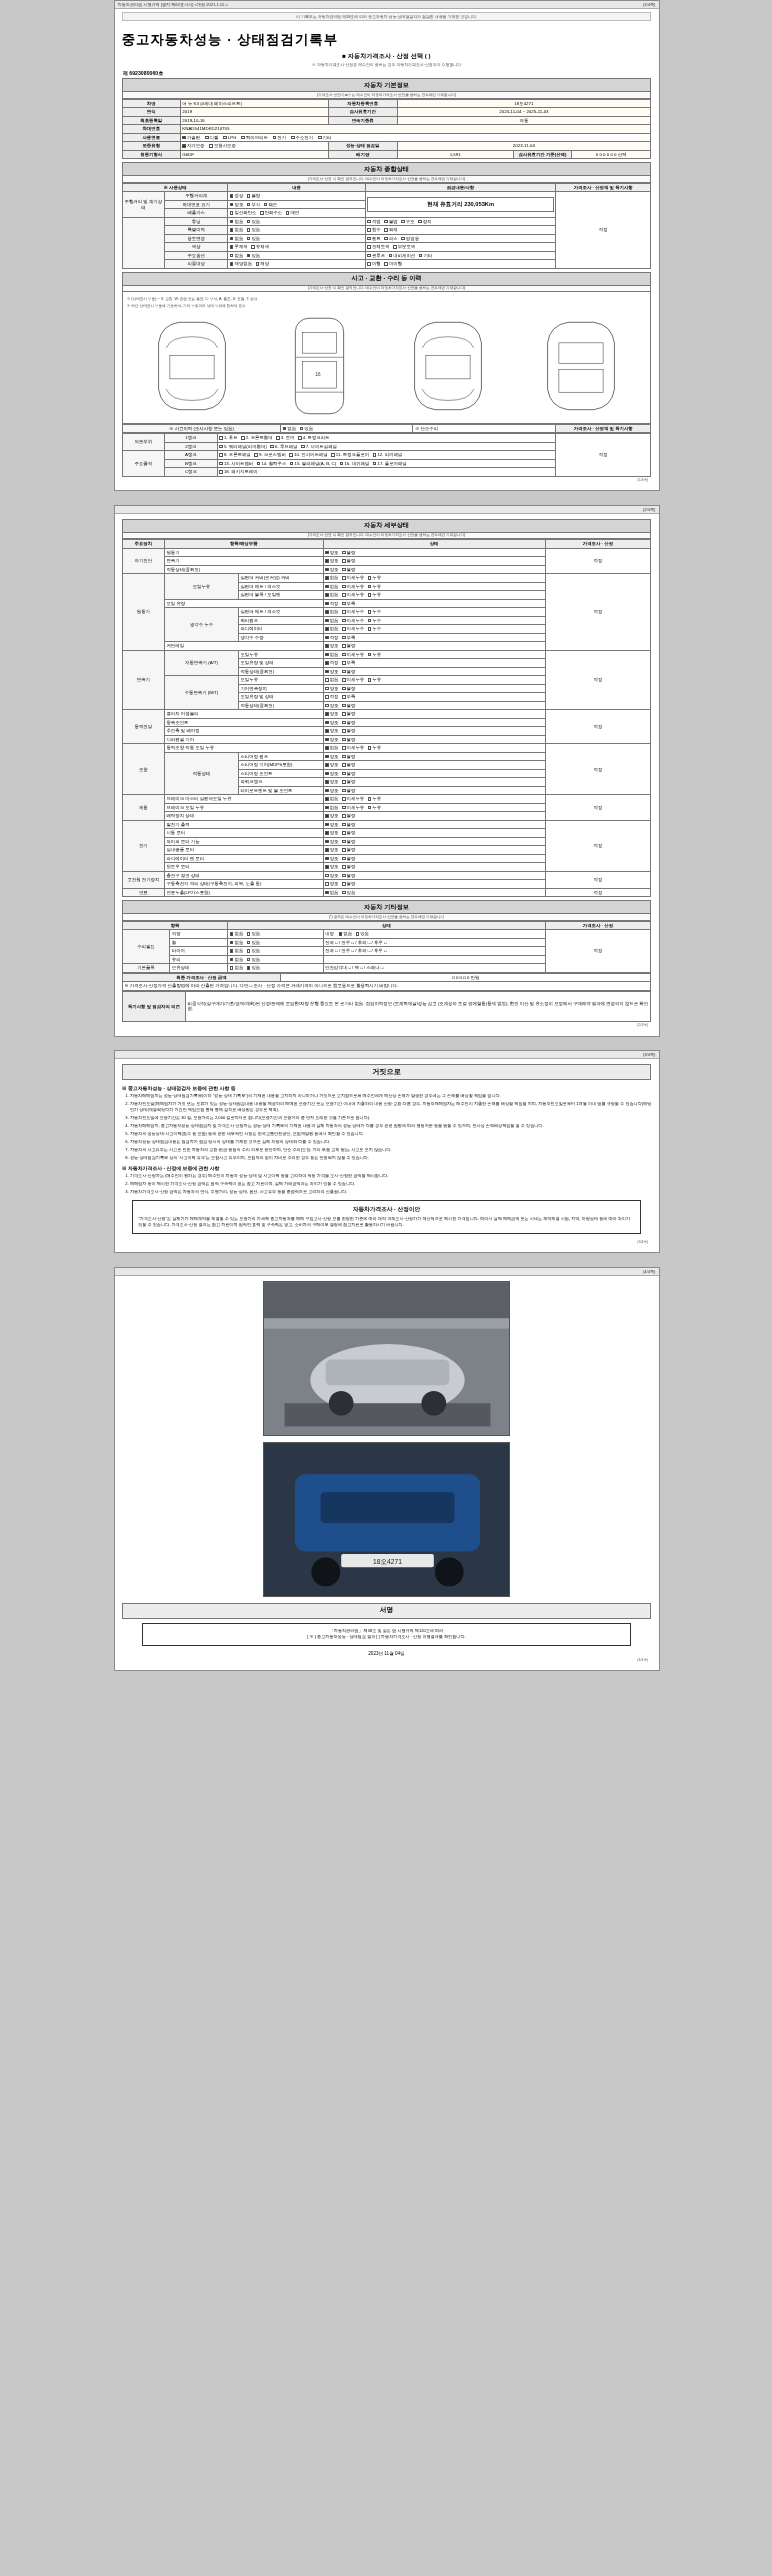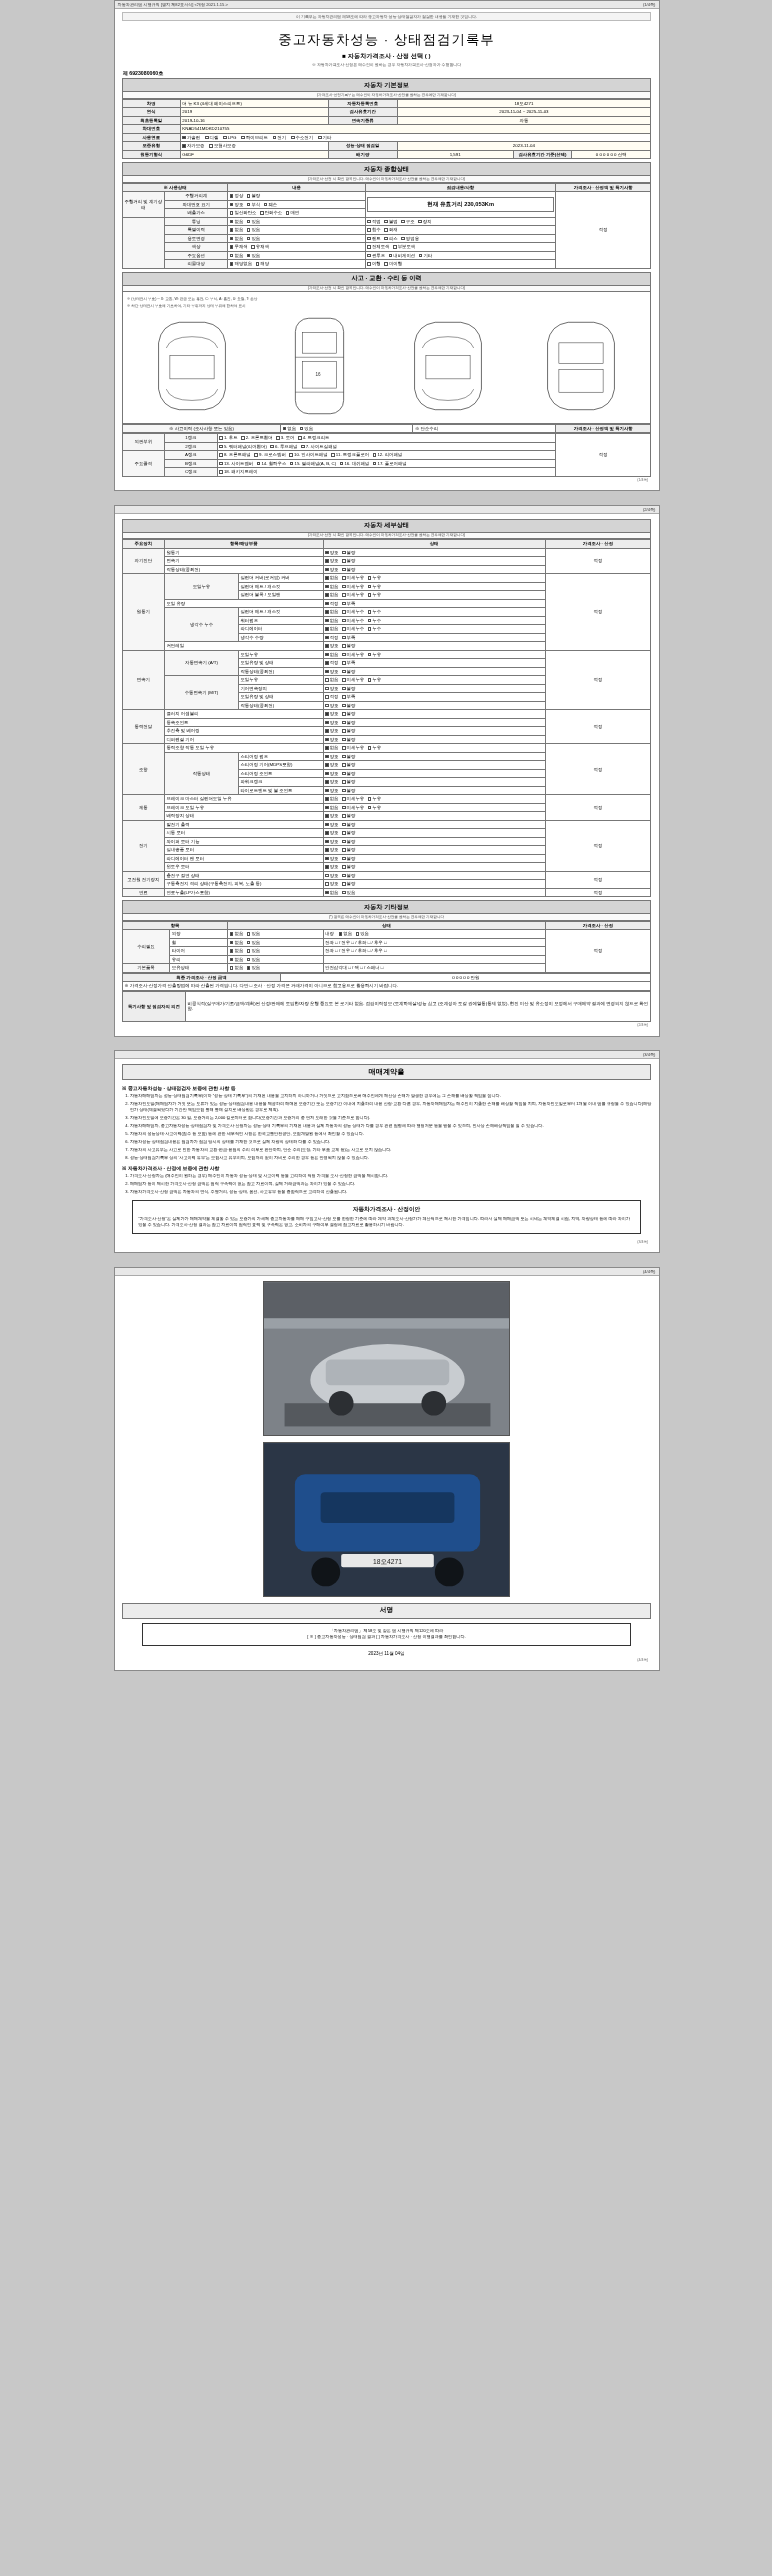--- a/index.html
+++ b/index.html
@@ -30,25 +30,24 @@
   .topnotice {
     text-align:center;
     font-size:3.9px;
     color:#444;
     border:0.5px solid #bbb;
     background:#f4f4f4;
     margin:3.1px 7.2px 0 7.2px;
     padding:1px;
   }
   h1.doc-title {
-    text-align:center;
     font-size:13.4px;
     letter-spacing:1px;
     margin:5.2px 0 2.1px 0;
-    font-weight:normal;
+    font-weight:bold;
   }
   .subtitle {
     text-align:center;
     font-size:6.2px;
     font-weight:bold;
     margin:0 0 1px 0;
   }
   .subnote {
     text-align:center;
     font-size:3.9px;
@@ -688,21 +687,21 @@
     <div class="footer-rule">(2/4쪽)</div>
   </div>
 </div>
 
 <div class="page">
   <div class="toprule">
     <span></span>
     <span>(3/4쪽)</span>
   </div>
   <div class="page-inner">
-    <div class="notice-h">매매계약을</div>
+    <div class="notice-h">거짓으로</div>
     <div class="notice-sub">※ 중고자동차성능 · 상태점검자 보증에 관한 사항 등</div>
     <ol class="nlist">
       <li>자동차매매업자는 성능·상태점검기록부(이하 "성능·상태 기록부")의 기재된 내용을 고지하지 아니하거나 거짓으로 고지함으로써 매수인에게 재산상 손해가 발생한 경우에는 그 손해를 배상할 책임을 집니다.</li>
       <li>자동차인도일(매매업자가 거짓 또는 오류가 있는 성능·상태점검내용 내용을 제공하여 매매된 보증기간 또는 보증기간 이내에 지출하여 내용 산정·교환 다른 경우, 자동차매매업자는 매수인이 지출한 손해를 배상할 책임을 지며, 자동차인도일로부터 1개월 이내 법률 규정을 수 있습니다(해당 인가 상태(체결되었다가 기간만 책임보험 통해 통해 설치로 배상받은 경우로 제외).</li>
       <li>자동차인도일에 보증기간은 30 일, 보증거리는 2,000 킬로미터로 합니다(보증기간과 보증거리 중 먼저 도래한 것을 기준으로 합니다).</li>
       <li>자동차매매업자, 중고자동차성능·상태점검자 및 가격조사·산정자는 성능·상태 기록부의 기재된 내용과 실제 자동차의 성능 상태가 다를 경우 관련 법령에 따라 행정처분 등을 받을 수 있으며, 민사상 손해배상책임을 질 수 있습니다.</li>
       <li>자동차의 성능상태·사고이력(침수 등 포함) 등에 관한 세부적인 사항은 한국교통안전공단, 보험개발원 등에서 확인할 수 있습니다.</li>
       <li>자동차성능·상태점검내용은 점검자가 점검 당시의 상태를 기재한 것으로 실제 차량의 상태와 다를 수 있습니다.</li>
       <li>자동차의 사고유무는 사고로 인한 자동차의 교환·판금·용접의 수리 여부로 판단하며, 단순 수리(도장, 기타 부품 교체 등)는 사고로 보지 않습니다.</li>
       <li>성능·상태점검기록부 상의 '사고이력 유무'는 보험사고 유무이며, 보험처리 없이 자비로 수리한 경우 등은 반영되지 않을 수 있습니다.</li>

